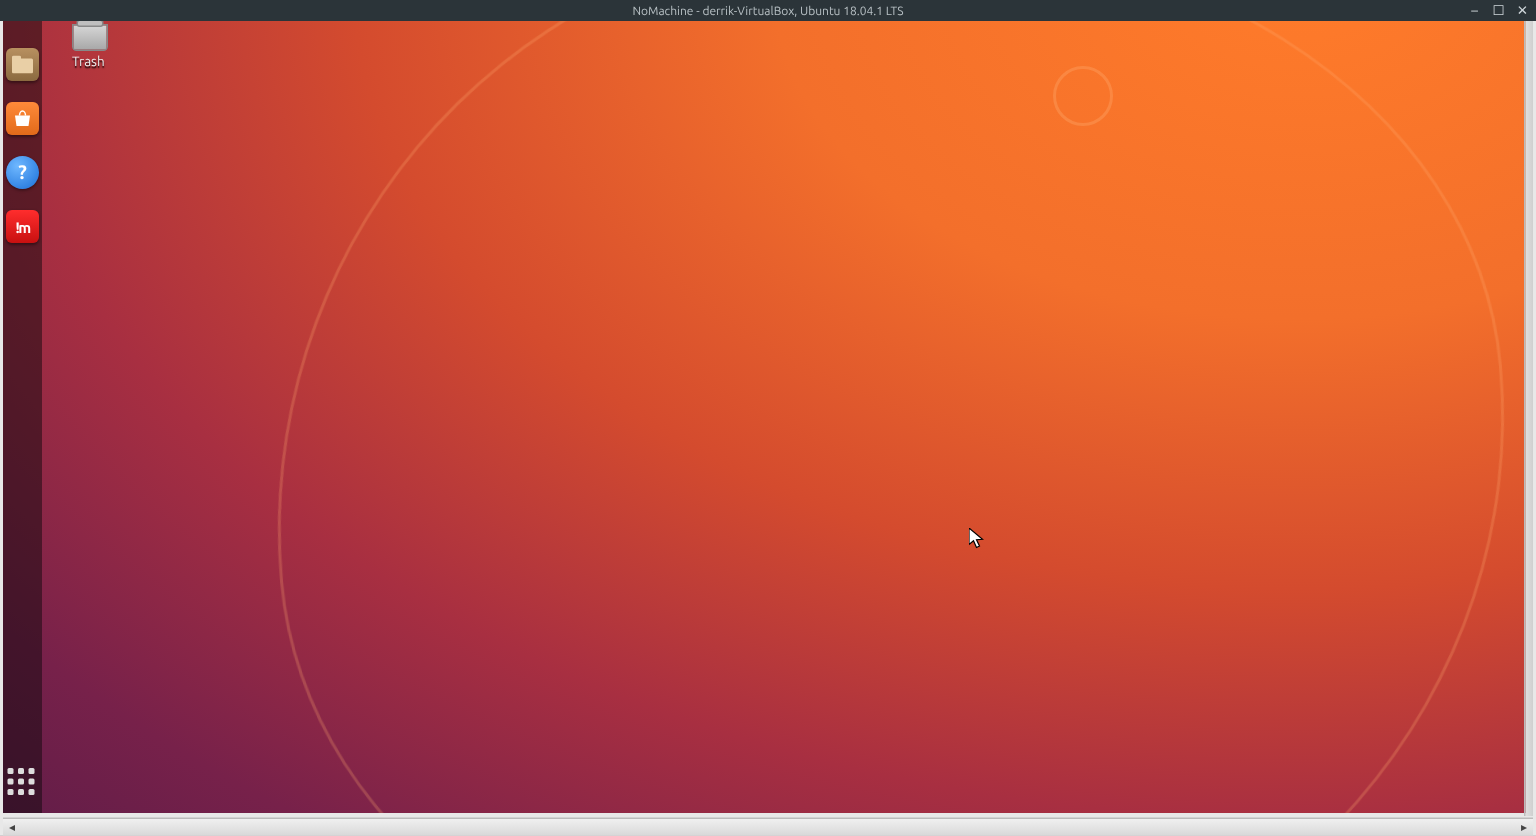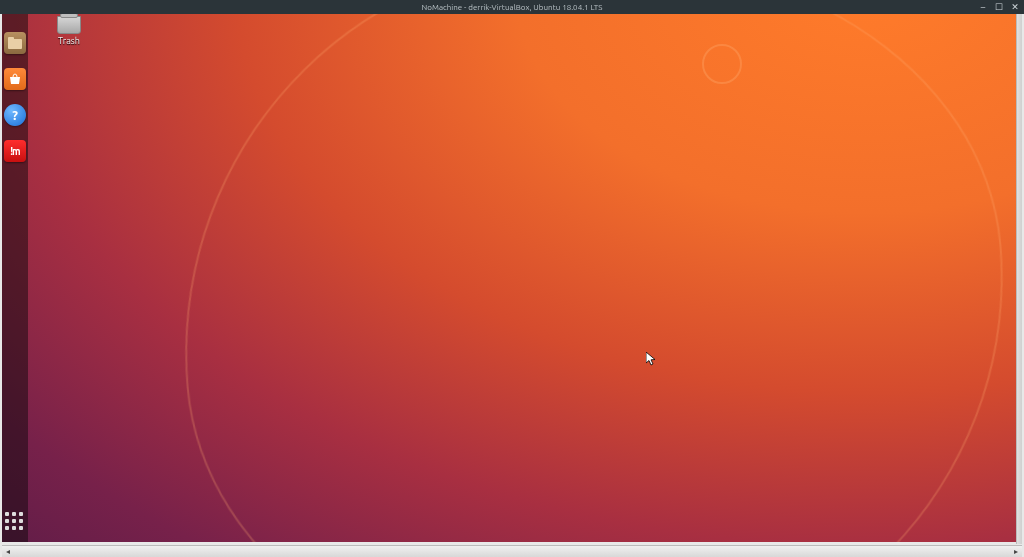--- a/index.html
+++ b/index.html
@@ -92,21 +92,21 @@
   .apps-grid {
     width: 20px; height: 20px; margin-bottom: 10px;
     display: grid; grid-template-columns: repeat(3,4px); grid-template-rows: repeat(3,4px); gap: 3px;
     cursor: pointer;
   }
   .apps-grid span { background: #ddd; border-radius: 1px; }
 
   
   .desktop-icon {
     position: absolute; left: 46px; top: 2px; width: 42px;
-    display: flex; flex-direction: column; align-items: center; gap: 2px;
+    display: flex; flex-direction: column; gap: 2px;
     color: #eee; font-size: 9px; text-shadow: 0 1px 1px #000;
     cursor: pointer;
   }
   .trash-glyph {
     width: 24px; height: 18px;
     background: linear-gradient(#d6d6d6,#a8a8a8);
     border-radius: 0 0 3px 3px;
     position: relative;
     border: 1px solid #888;
   }

